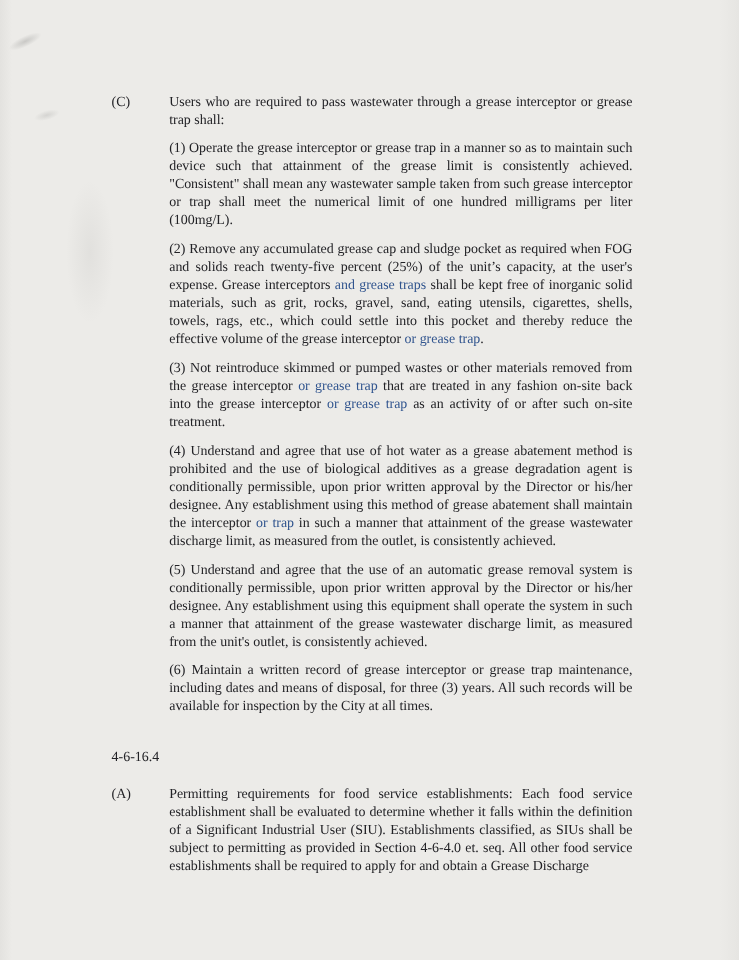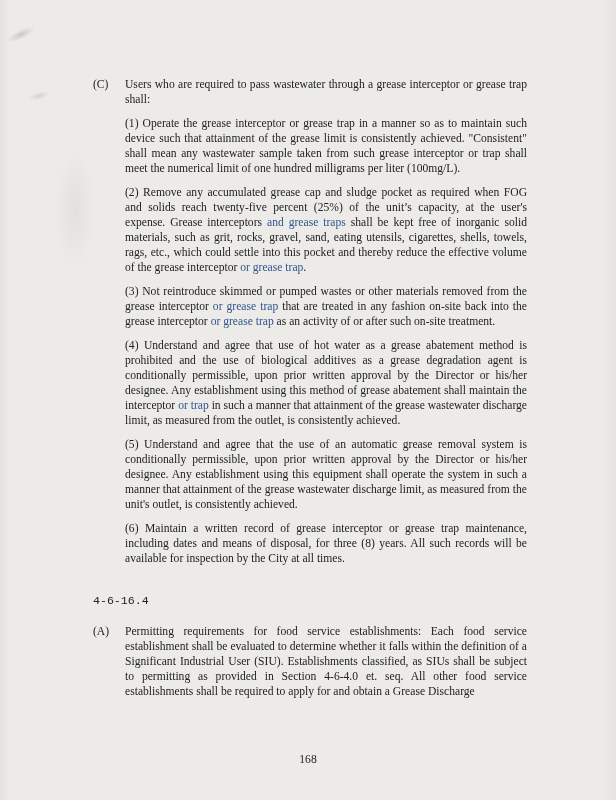--- a/index.html
+++ b/index.html
@@ -34,25 +34,25 @@
   .content {
     position: absolute;
     top: 77px;
     left: 93px;
     width: 434px;
   }
 
   .doc-item { display: flex; }
   .item-label { width: 32px; flex: none; }
   .item-body  { flex: 1; text-align: justify; }
-  .para { margin: 0 0 9px 0; }
+  .para { margin: 0 0 9px 16px; }
   .para:last-child { margin-bottom: 0; }
 
   .section-heading { display: flex; margin-top: 27px; margin-bottom: 16px; }
-  .section-number { width: 69px; flex: none; font-family: Liberation Mono, monospace; }
+  .section-number { width: 69px; flex: none; }
   .section-title  { text-decoration: underline; text-underline-offset: 2px; }
 
   .seg.u { text-underline-offset: 2px; }
 
   .page-number {
     position: absolute;
     top: 752px;
     left: 0;
     width: 100%;
     text-align: center;
@@ -69,28 +69,27 @@
   <div class="content">
       <div class="doc-item">
         <div class="item-label">(C)</div>
         <div class="item-body">
           <p class="para"><span class="seg">Users who are required to pass wastewater through a grease interceptor or grease trap shall:</span></p>
           <p class="para"><span class="seg">(1) Operate the grease interceptor or grease trap in a manner so as to maintain such device such that attainment of the grease limit is consistently achieved.  "Consistent" shall mean any wastewater sample taken from such grease interceptor or trap shall meet the numerical limit of one hundred milligrams per liter (100mg/L).</span></p>
           <p class="para"><span class="seg">(2) Remove any accumulated grease cap and sludge pocket as required when FOG and solids reach twenty-five percent (25%) of the unit’s capacity, at the user's expense.  Grease interceptors </span><span class="seg" style="color: rgb(48, 84, 142);">and grease traps</span><span class="seg"> shall be kept free of inorganic solid materials, such as grit, rocks, gravel, sand, eating utensils, cigarettes, shells, towels, rags, etc., which could settle into this pocket and thereby reduce the effective volume of the grease interceptor </span><span class="seg" style="color: rgb(48, 84, 142);">or grease trap</span><span class="seg">.</span></p>
           <p class="para"><span class="seg">(3) Not reintroduce skimmed or pumped wastes or other materials removed from the grease interceptor </span><span class="seg" style="color: rgb(48, 84, 142);">or grease trap</span><span class="seg"> that are treated in any fashion on-site back into the grease interceptor </span><span class="seg" style="color: rgb(48, 84, 142);">or grease trap</span><span class="seg"> as an activity of or after such on-site treatment.</span></p>
           <p class="para"><span class="seg">(4) Understand and agree that use of hot water as a grease abatement method is prohibited and the use of biological additives as a grease degradation agent is conditionally permissible, upon prior written approval by the Director or his/her designee.   Any establishment using this method of grease abatement shall maintain the interceptor </span><span class="seg" style="color: rgb(48, 84, 142);">or trap</span><span class="seg"> in such a manner that attainment of the grease wastewater discharge limit, as measured from the outlet, is consistently achieved.</span></p>
           <p class="para"><span class="seg">(5) Understand and agree that the use of an automatic grease removal system is conditionally permissible, upon prior written approval by the Director or his/her designee.  Any establishment using this equipment shall operate the system in such a manner that attainment of the grease wastewater discharge limit, as measured from the unit's outlet, is consistently achieved.</span></p>
-          <p class="para"><span class="seg">(6) Maintain a written record of grease interceptor or grease trap maintenance, including dates and means of disposal, for three (8) years.  All such records will be available for inspection by the City at all times.</span></p>
+          <p class="para"><span class="seg">(6) Maintain a written record of grease interceptor or grease trap maintenance, including dates and means of disposal, for three (3) years.  All such records will be available for inspection by the City at all times.</span></p>
         </div>
       </div>
       <div class="section-heading">
         <span class="section-number">4-6-16.4</span>
       </div>
       <div class="doc-item">
         <div class="item-label">(A)</div>
         <div class="item-body">
           <p class="para"><span class="seg u">Permitting requirements for food service establishments:</span><span class="seg">  Each food service establishment shall be evaluated to determine whether it falls within the definition of a Significant Industrial User (SIU).  Establishments classified, as SIUs shall be subject to permitting as provided in Section 4-6-4.0 et. seq.  All other food service establishments shall be required to apply for and obtain a Grease Discharge</span></p>
         </div>
       </div>
     </div>
 
-  <div class="page-number">168</div>
 </div>
 
 </body></html>

